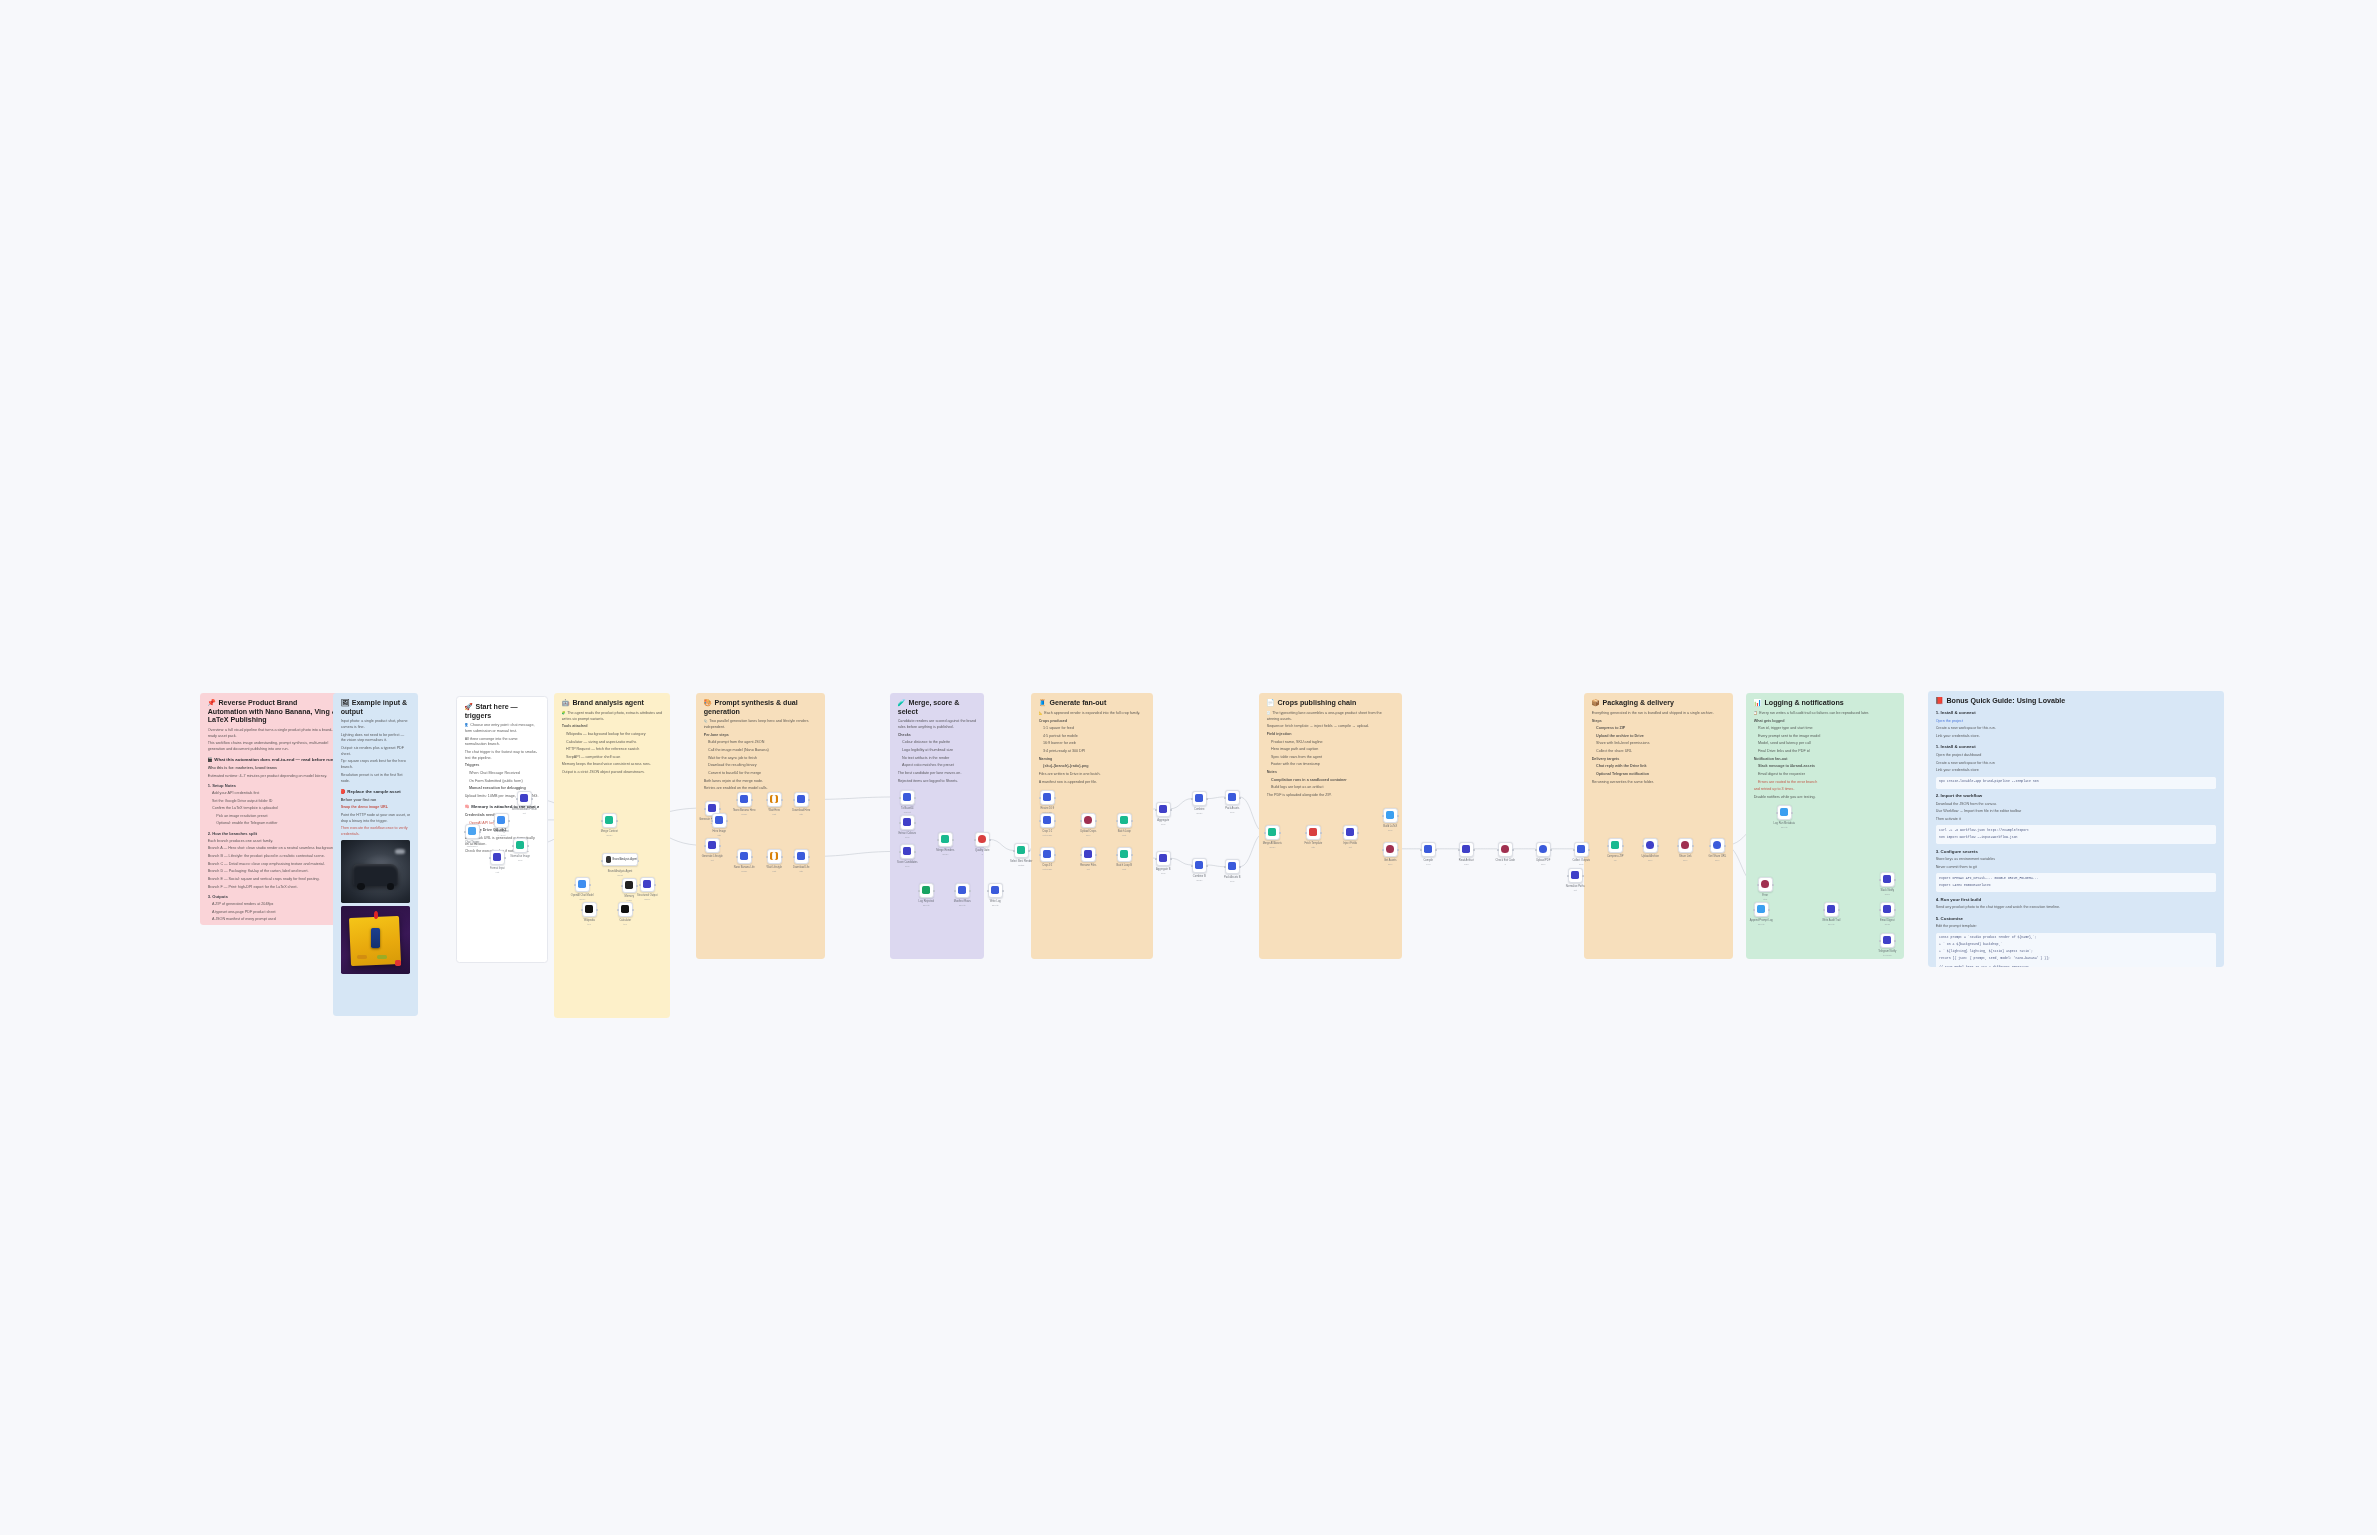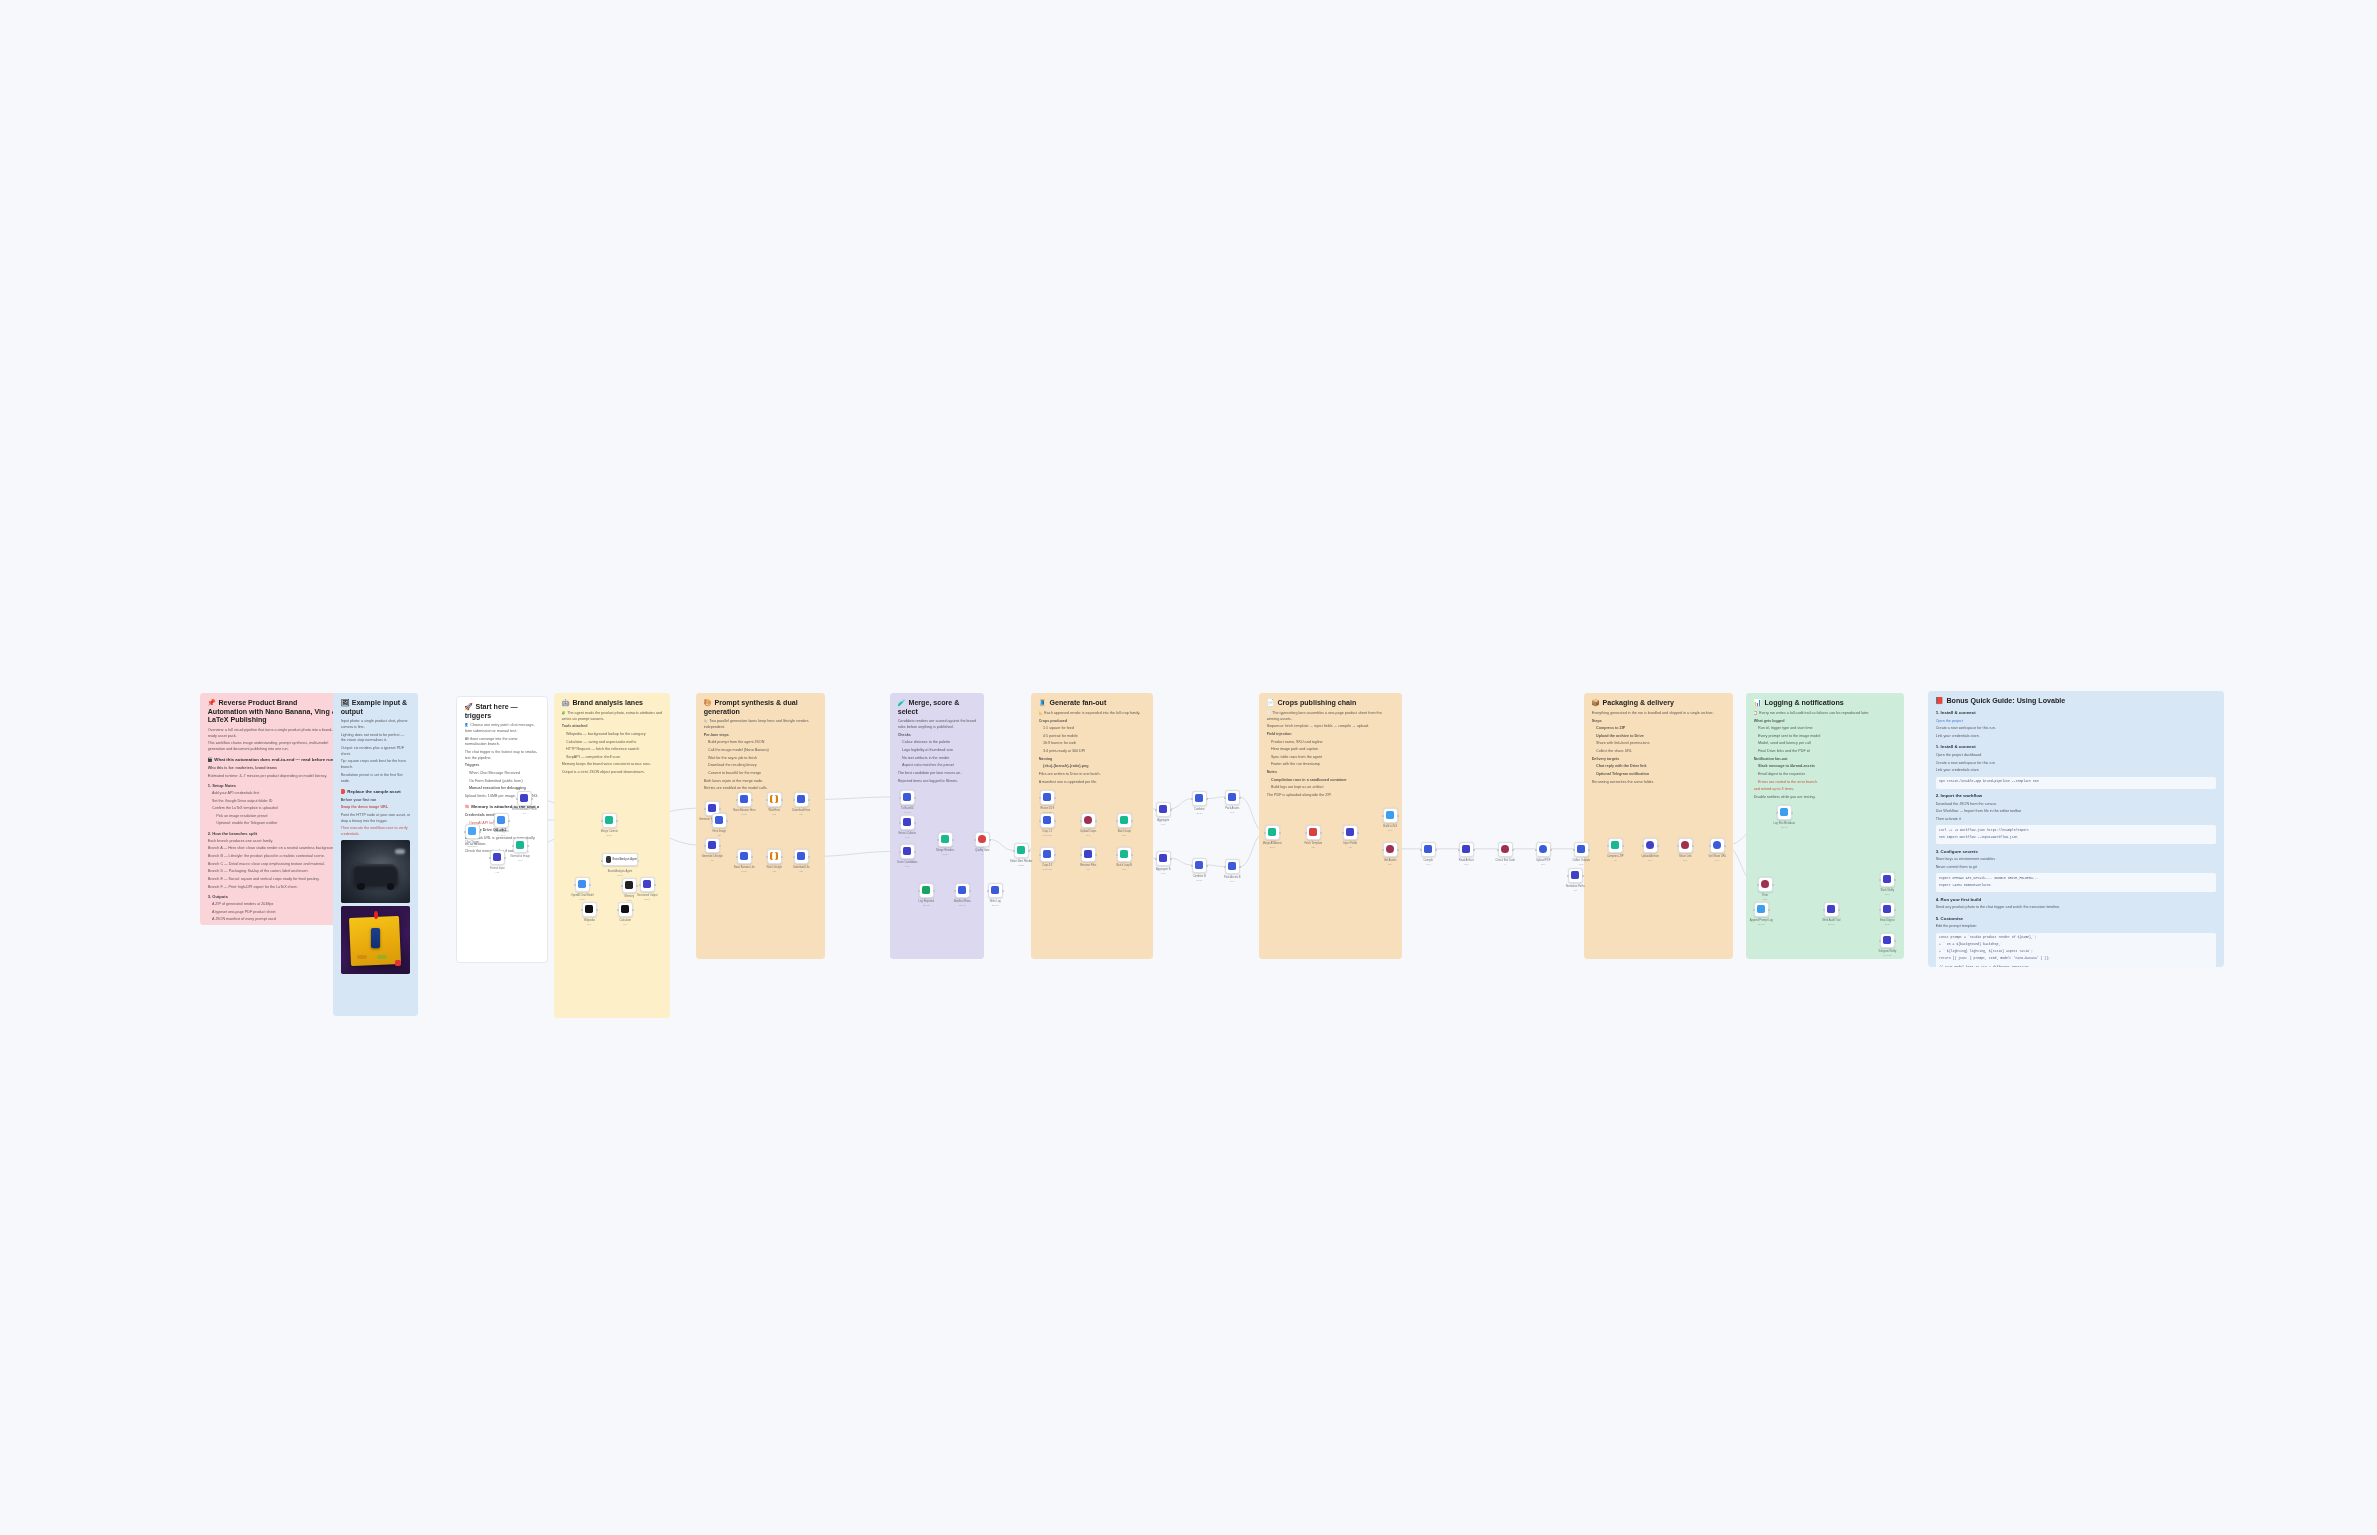--- a/index.html
+++ b/index.html
@@ -193,21 +193,21 @@
           <div class="nt h2">🧠 Memory is attached to the chat agent</div>
           <div class="nt b">Credentials needed</div>
           <div class="nt ind red">OpenAI API key</div>
           <div class="nt ind b">Google Drive OAuth2</div>
           <div class="nt wrap">A webhook URL is generated automatically on activation.</div>
           <div class="nt wrap">Check the execution log if nothing fires.</div>
         </div>
       </div>
       <div class="note" style="left: 554px; top: 693px; width: 116px; height: 325px; background: rgb(253, 240, 201);">
         <div class="note-body">
-          <div class="nt h1">🤖 Brand analysis lanes</div>
+          <div class="nt h1">🤖 Brand analysis agent</div>
           <div class="nt wrap">🧩 The agent reads the product photo, extracts attributes and writes six prompt variants.</div>
           <div class="nt b">Tools attached</div>
           <div class="nt ind">Wikipedia — background lookup for the category</div>
           <div class="nt ind">Calculator — sizing and aspect-ratio maths</div>
           <div class="nt ind">HTTP Request — fetch the reference swatch</div>
           <div class="nt ind">SerpAPI — competitor shelf scan</div>
           <div class="nt wrap">Memory keeps the brand voice consistent across runs.</div>
           <div class="nt wrap">Output is a strict JSON object parsed downstream.</div>
         </div>
       </div>

